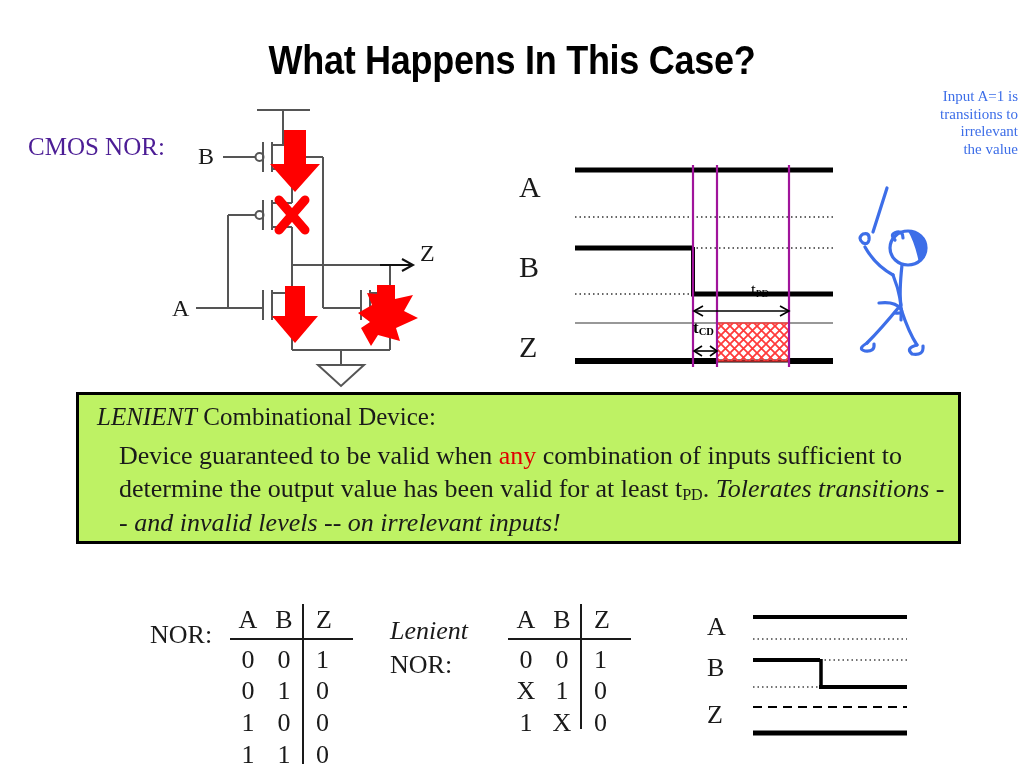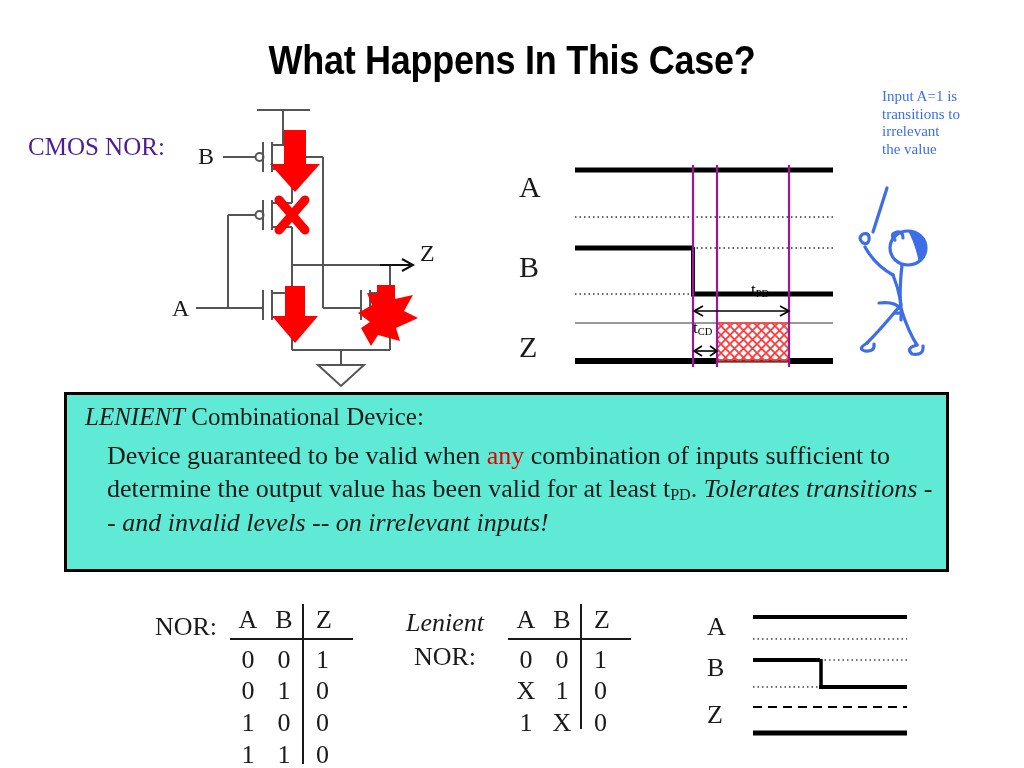--- a/index.html
+++ b/index.html
@@ -26,45 +26,45 @@
   }
   .node-lbl{position:absolute;font-size:24px;color:#1a1a1a;}
 
   
   #timing{position:absolute;left:505px;top:155px;width:340px;height:220px;}
   .tlabel{position:absolute;font-size:30px;color:#1a1a1a;}
 
   
   #note{
     position:absolute;left:882px;top:88px;width:136px;
-    text-align:left;font-size:15px;line-height:1.18;color:#3d6ee8;
+    text-align:right;font-size:15px;line-height:1.18;color:#3d6ee8;
   }
   #stick{position:absolute;left:855px;top:185px;width:120px;height:180px;}
 
   
   #yellow{
-    position:absolute;left:64px;top:392px;width:885px;height:180px;
-    background:#5eead4;border:3px solid #000;box-sizing:border-box;
+    position:absolute;left:76px;top:392px;width:885px;height:152px;
+    background:#bef264;border:3px solid #000;box-sizing:border-box;
   }
   #yellow .hdr{
     position:absolute;left:18px;top:8px;font-size:25px;color:#1a1a1a;
     white-space:nowrap;
   }
   #yellow .hdr i{font-style:italic;}
   #yellow .body{
     position:absolute;left:40px;top:44px;width:830px;
     font-size:26px;line-height:1.28;color:#1a1a1a;
   }
   #yellow .any{color:#e00000;}
   #yellow em{font-style:italic;}
   sub{font-size:0.62em;vertical-align:-0.18em;}
 
   
   .ttable{position:absolute;font-size:26px;color:#1a1a1a;}
-  .tt-name{position:absolute;font-size:26px;color:#1a1a1a;white-space:nowrap;text-align:center;}
+  .tt-name{position:absolute;font-size:26px;color:#1a1a1a;white-space:nowrap;text-align:left;margin-top:8px;}
   .tt-grid{position:absolute;}
   .tt-hdr{display:flex;}
   .tt-row{display:flex;}
   .tt-cell{width:36px;text-align:center;line-height:1.22;}
   .tt-cell.zcol{width:40px;text-align:left;padding-left:14px;}
   .tt-hline{position:absolute;background:#1a1a1a;height:2px;}
   .tt-vline{position:absolute;background:#1a1a1a;width:2px;}
 
   
   #mini{position:absolute;left:705px;top:605px;width:230px;height:140px;}
@@ -206,21 +206,21 @@
       </g>
 
       <g stroke="#000" stroke-width="1.6" fill="none">
         <line x1="190" y1="196" x2="211" y2="196"></line>
         <path d="M197,191 L189,196 L197,201"></path>
         <path d="M205,191 L212,196 L205,201"></path>
       </g>
     </svg>
 
     <div style="position:absolute;left:222px;top:125px;font-size:17px;color:#000;margin-left:24px;"><span>t</span><sub>PD</sub></div>
-    <div style="position:absolute;left:188px;top:163px;font-size:17px;color:#000;"><span>t</span><sub>CD</sub></div>
+    <div style="position:absolute;left:188px;top:163px;font-size:17px;color:#000;font-weight:bold;"><span>t</span><sub>CD</sub></div>
   </div>
 
   <div id="note">
     <div>Input A=1 is</div>
     <div>transitions to</div>
     <div>irrelevant</div>
     <div>the value</div>
   </div>
 
   <svg id="stick" viewBox="0 0 120 180">

